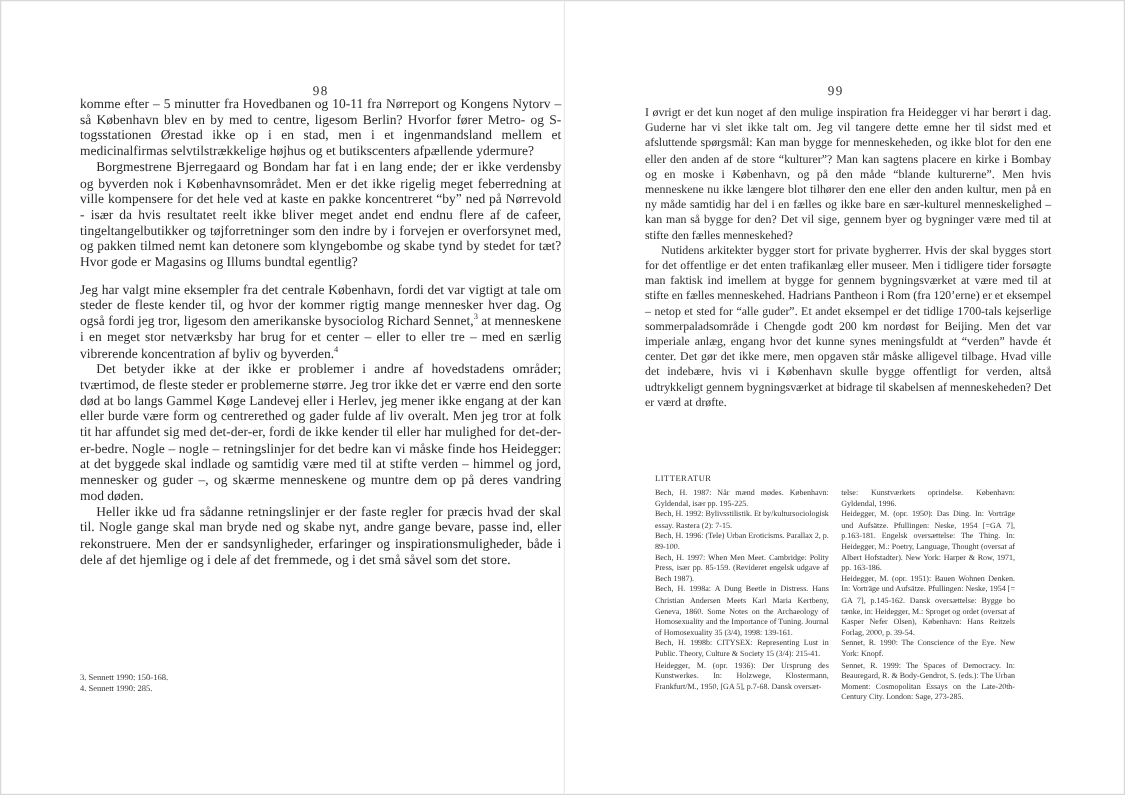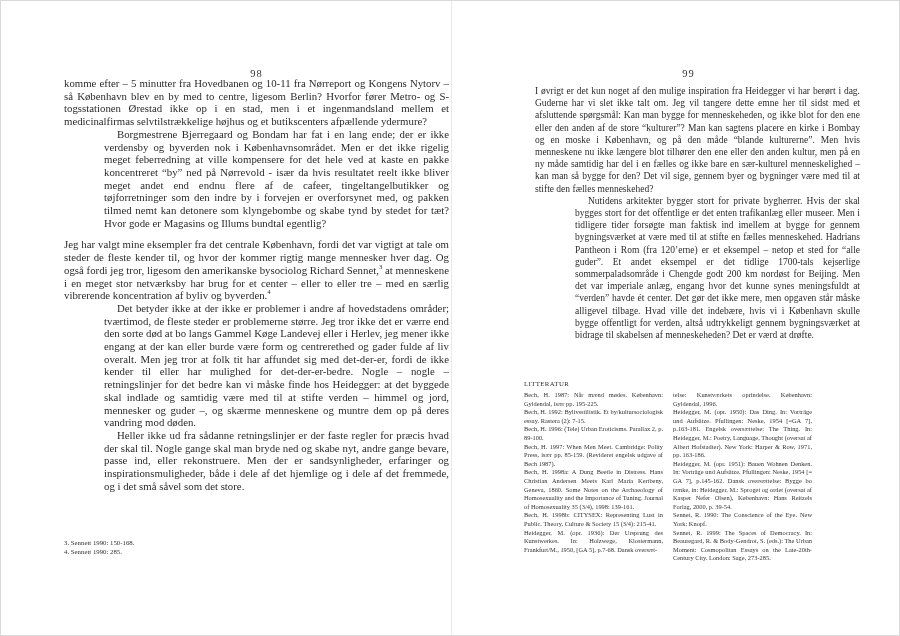--- a/index.html
+++ b/index.html
@@ -25,37 +25,37 @@
   .page { position:absolute; top:0; width:450px; height:636px; }
   .page-left  { left:0; }
   .page-right { left:450px; }
 
   .pagenum {
     position:absolute; top:34px;
     text-align:center;
     font-size:10.5px; letter-spacing:1px; color:#333;margin-top:33px;
   }
   .pagenum-left  { left:63px; width:385px; }
-  .pagenum-right { left:75px; width:325px;font-family:Liberation Serif, serif; }
+  .pagenum-right { left:55px; width:325px;font-family:Liberation Serif, serif; }
 
   .body-col {
     position:absolute;
     text-align:justify;
     hyphens:auto;
   }
   .body-left {
     left:63px; top:76px; width:385px;
     font-size:10.8px; line-height:12.7px;
   }
   .body-right {
-    left:84px; top:84px; width:325px;
+    left:65px; top:84px; width:325px;
     font-size:9.5px; line-height:12.2px;
   }
   p.para { text-indent:0; }
-  p.para.indent { text-indent:13px;margin-left:40px; }
+  p.para.indent { text-indent:13px; }
   p.para.gap { margin-top:9px; }
   .it { }
   sup { font-size:0.62em; line-height:0; vertical-align:super; }
 
   .footnotes {
     position:absolute; left:63px; top:537px; width:200px;
     font-size:6.8px; line-height:9.3px; color:#333;
     text-align:left;
   }
   .literature {

